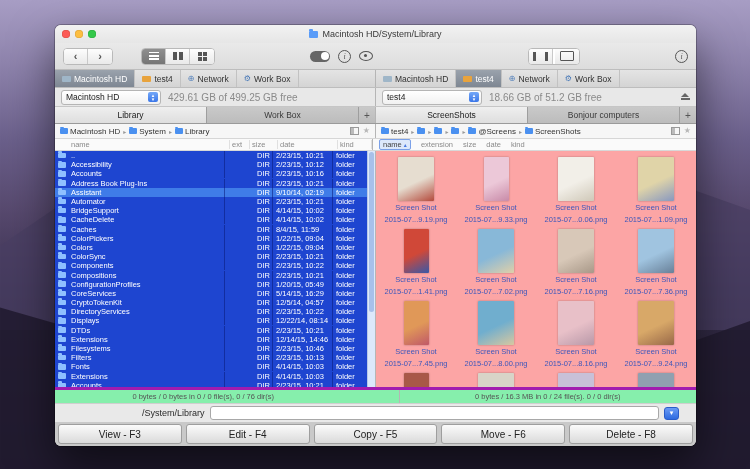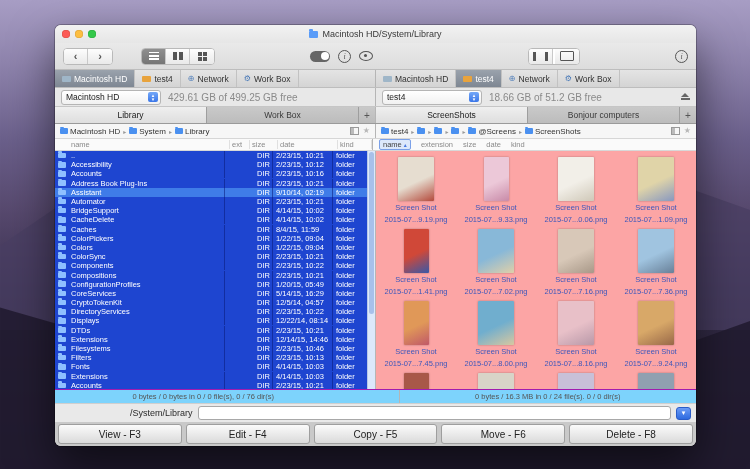--- a/index.html
+++ b/index.html
@@ -121,25 +121,25 @@
   .vscroll{flex:0 0 7px;background:#dce8fb;border-left:1px solid #b8c8e8;position:relative;}
   .vthumb{position:absolute;left:1px;right:1px;top:1px;height:68%;background:#a8c0ea;border-radius:3px;}
 
   .gridlist{flex:1;display:grid;grid-template-columns:repeat(4,1fr);align-content:start;padding-top:3px;overflow:hidden;background:#fca5a5;}
   .gcell{height:72px;display:flex;flex-direction:column;align-items:center;overflow:hidden;}
   .thumb{width:36px;height:44px;margin-top:3px;border-radius:1px;box-shadow:0 0 2px rgba(0,0,0,.35);flex:0 0 auto;}
   .thumb.narrow{width:25px;}
   .gcap{width:74px;text-align:center;font-size:7.5px;line-height:8.5px;color:#3d57bb;margin-top:3px;white-space:nowrap;overflow:hidden;}
 
   
-  .row-status{height:13px;background:#7dd3fc;border-top:1px solid #a21caf;gap:47px;}
+  .row-status{height:13px;background:#86efac;border-top:3px solid #a21caf;gap:47px;}
   .statushalf{justify-content:center;font-size:7.5px;color:#555;white-space:nowrap;overflow:hidden;}
 
   
-  .cmdrow{height:18px;display:flex;align-items:center;gap:5px;padding:0 5px;background:#e9e9e9;border-top:1px solid #cfcfcf;flex:0 0 auto;}
+  .cmdrow{height:18px;display:flex;align-items:center;gap:5px;padding:0 17px;background:#e9e9e9;border-top:1px solid #cfcfcf;flex:0 0 auto;}
   .cmdlabel{font-size:9px;color:#2a2a2a;flex:0 0 auto;margin-left:70px;}
   .cmdinput{flex:1;height:12px;border:1px solid #a8a8a8;border-radius:3px;background:#fff;font-size:8px;padding:0 3px;outline:none;min-width:0;}
   .cmdbtn{flex:0 0 15px;height:13px;border-radius:3px;background:linear-gradient(#6a9bf5,#2e6ae0);color:#fff;font-size:7px;display:flex;align-items:center;justify-content:center;border:1px solid #2a5cc8;box-sizing:border-box;}
 
   
   .fkeys{height:24px;display:flex;align-items:center;gap:4px;padding:0 3px;background:#c9c9c9;flex:0 0 auto;}
   .fkey{flex:1;height:18px;display:flex;align-items:center;justify-content:center;font-size:10px;color:#222;background:linear-gradient(#fbfbfb,#dadada);border:1px solid #9e9e9e;border-radius:3px;white-space:nowrap;overflow:hidden;}
 </style>
 </head>
 <body>

